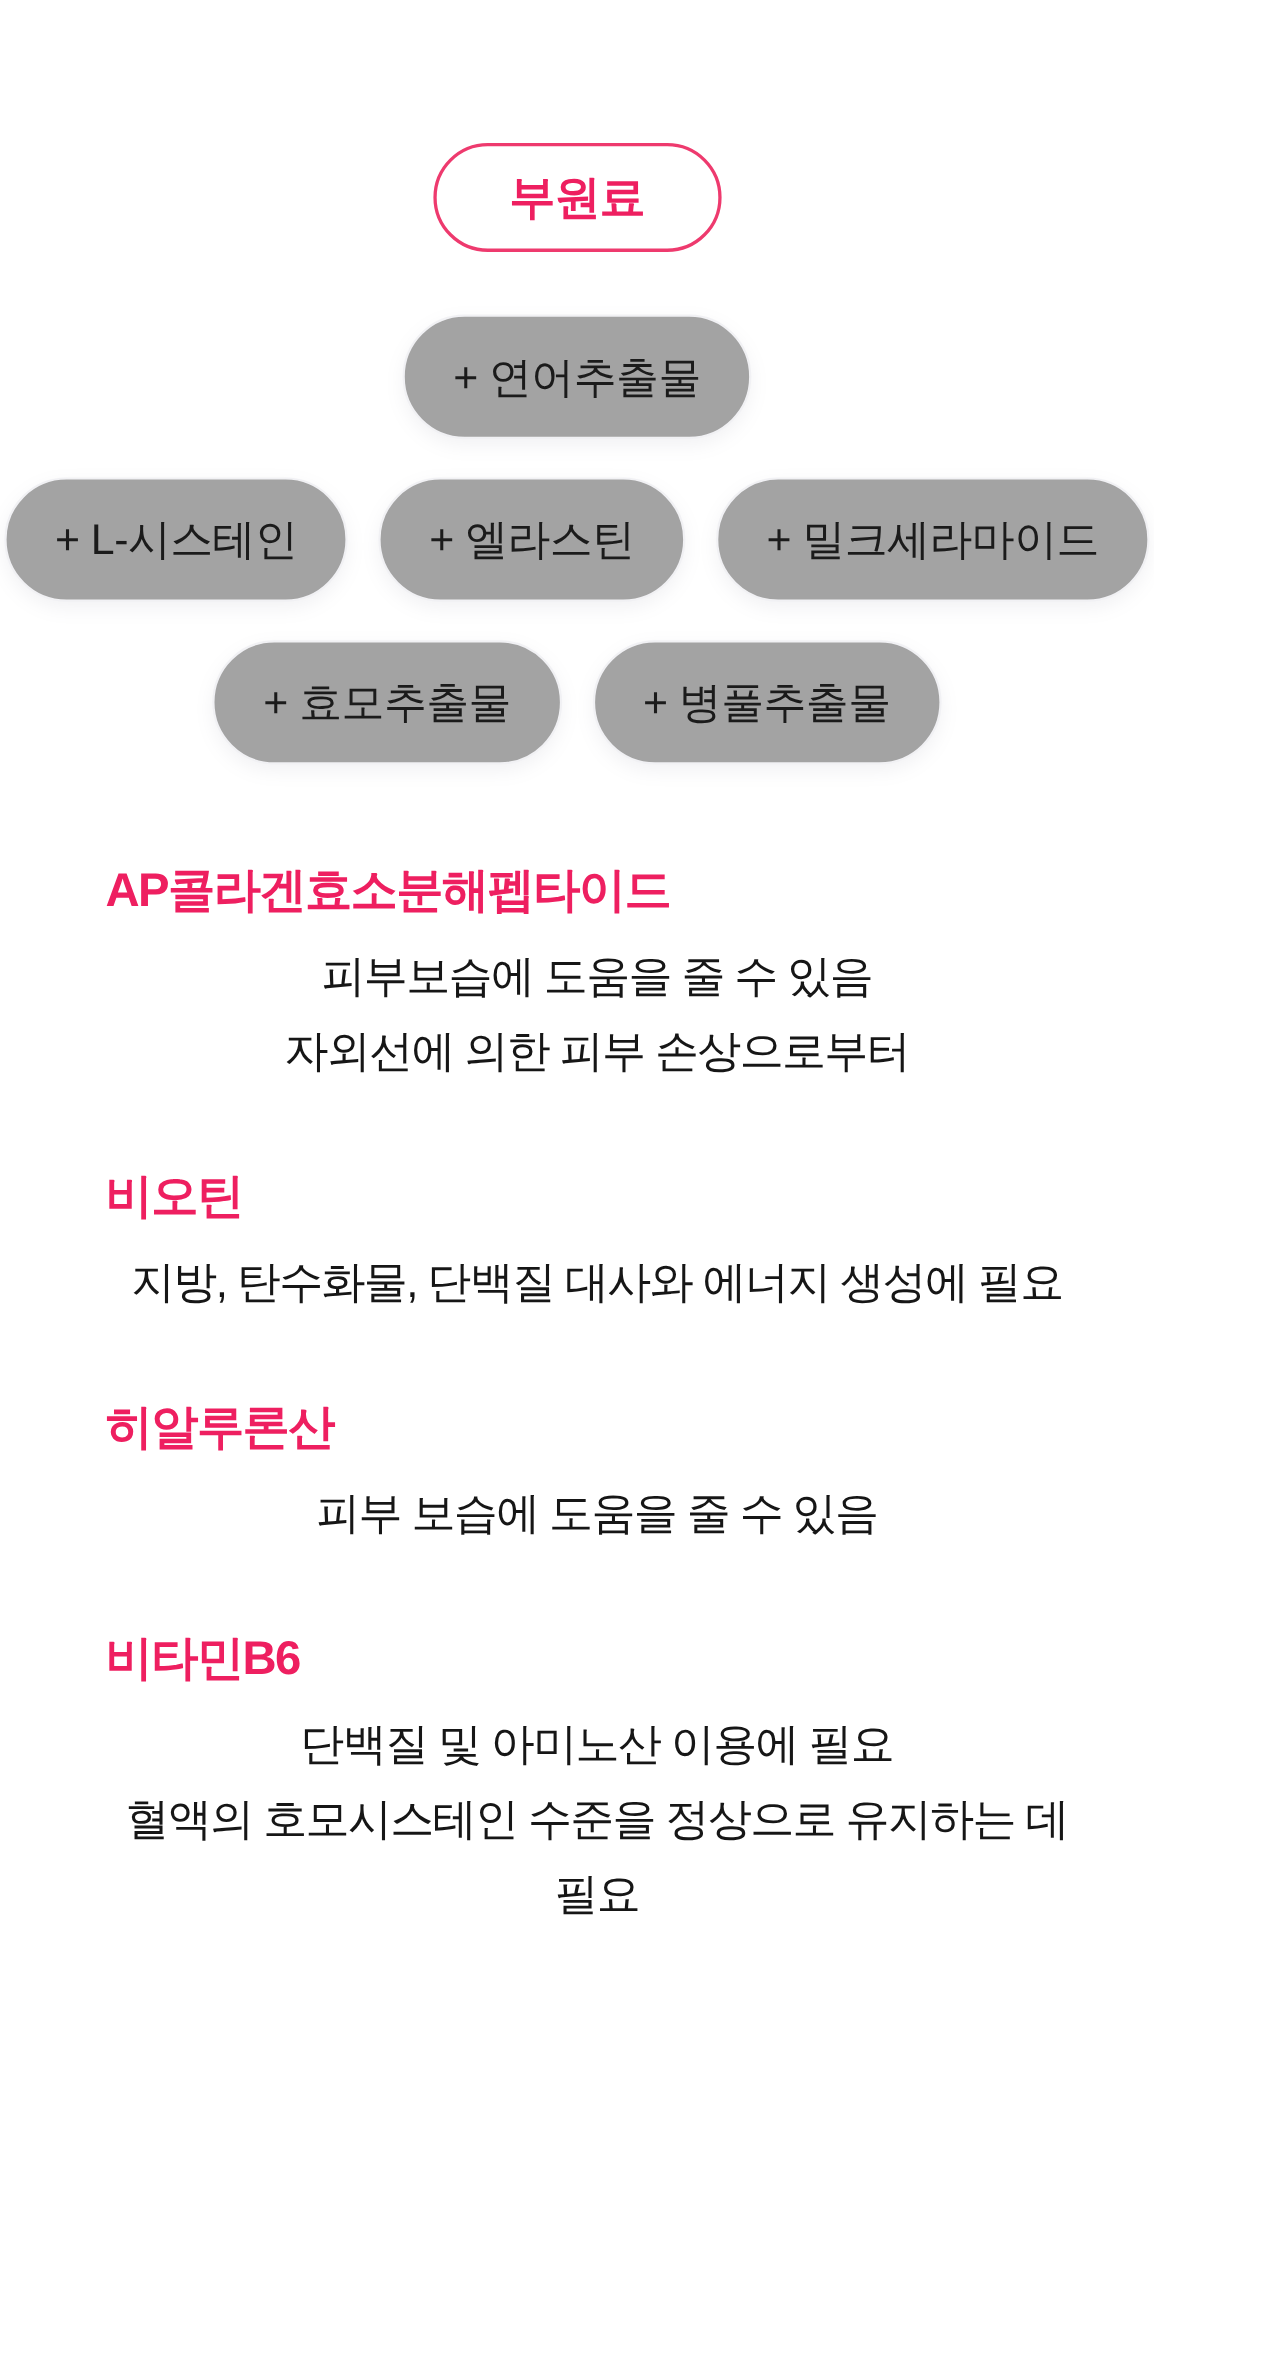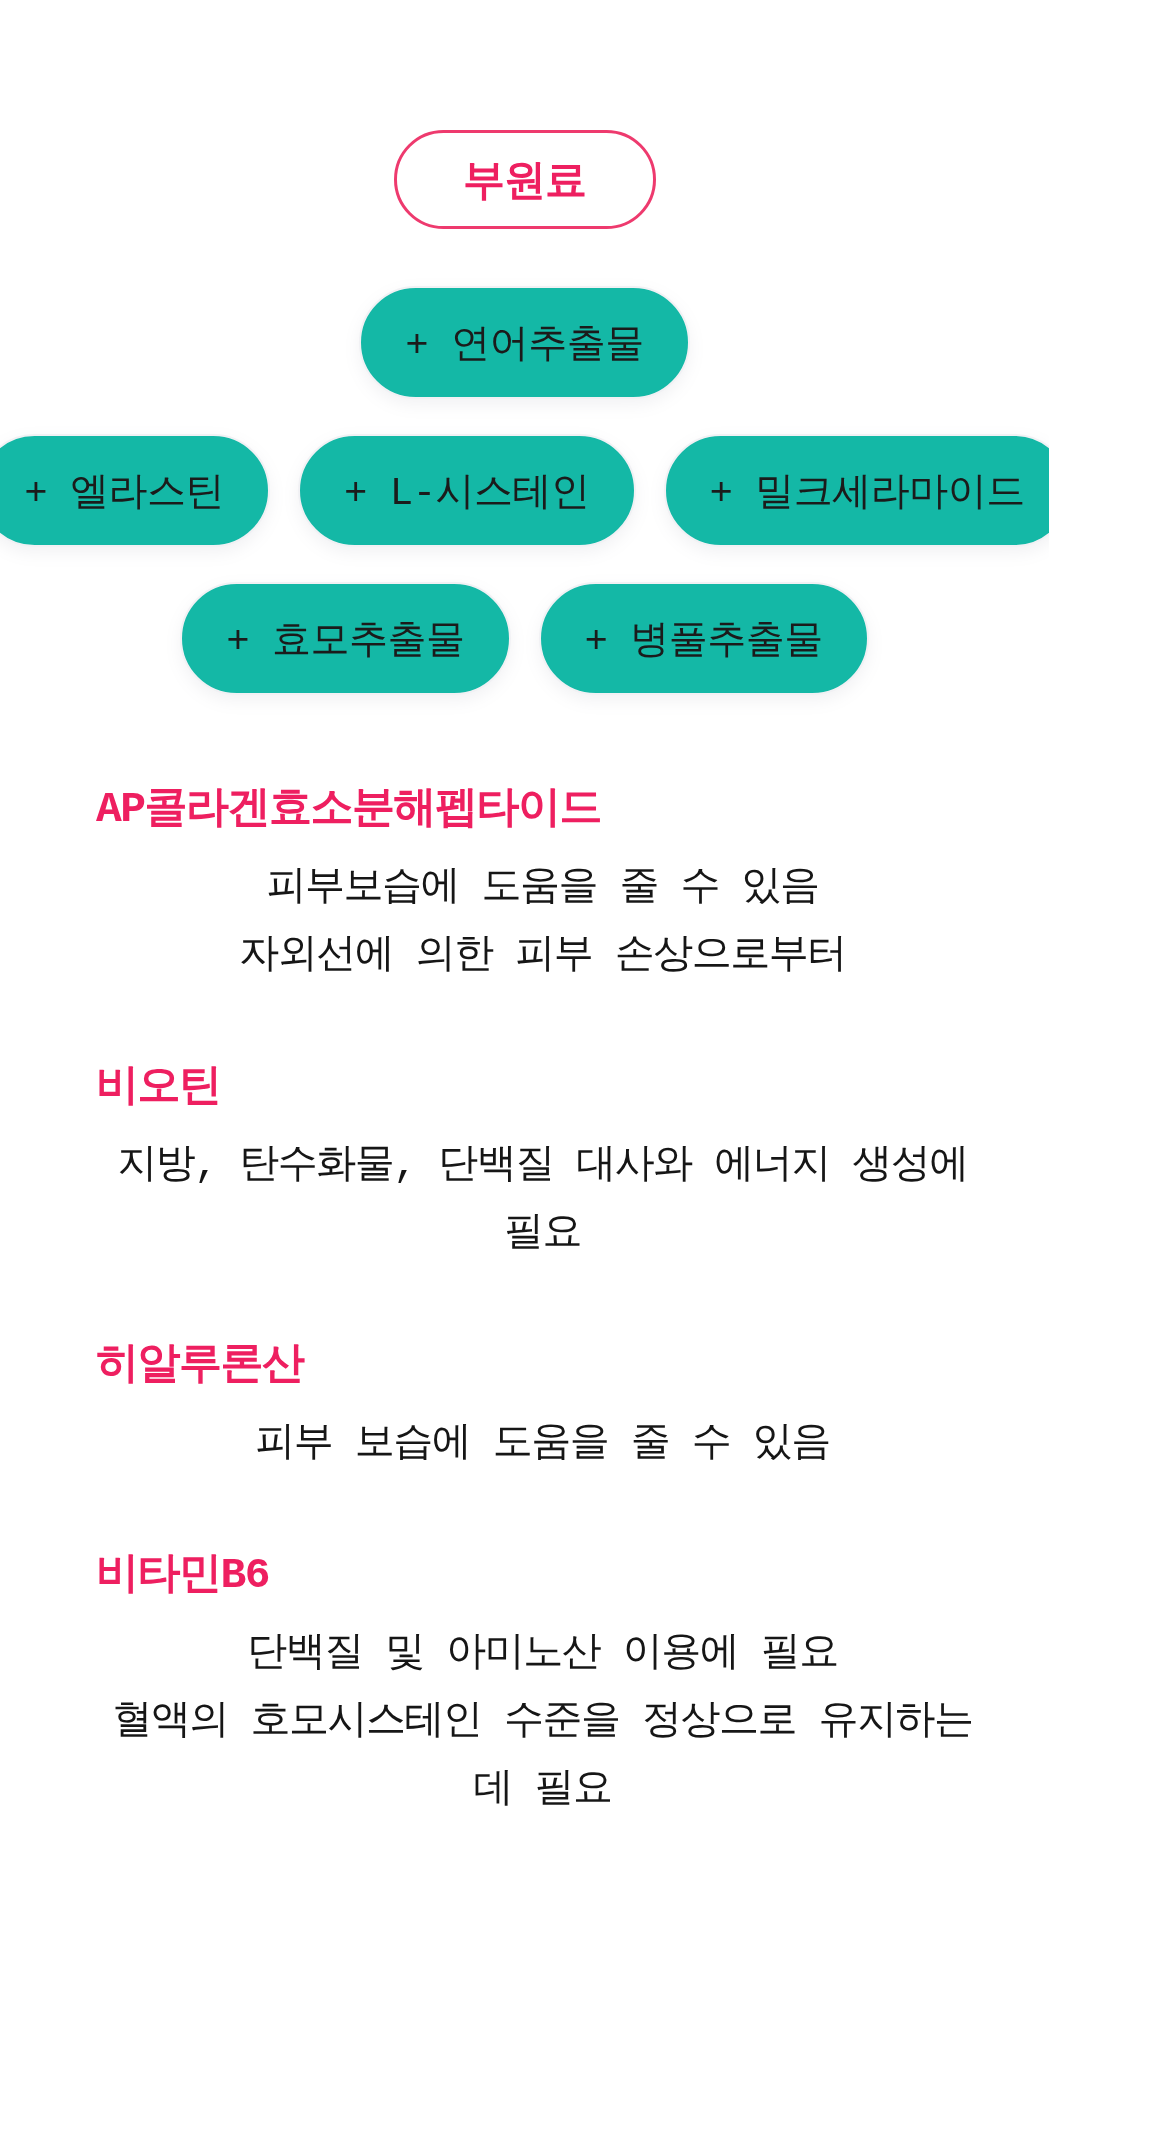--- a/index.html
+++ b/index.html
@@ -10,21 +10,21 @@
     --page-bg:#ffffff;
   }
   *{box-sizing:border-box;}
   html,body{margin:0;padding:0;background:#ffffff;}
   .canvas{
     position:relative;
     width:1049px;
     height:2142px;
     background:var(--page-bg);
     overflow:hidden;
-    font-family:Liberation Mono, monospace;
+    font-family:Liberation Sans, sans-serif;
   }
   .badge-row{
     display:flex;
     justify-content:center;
     padding-top:130px;
   }
   .badge{
     min-width:262px;
     height:99px;
     padding:0 62px;
@@ -50,21 +50,21 @@
     gap:28px;
   }
   .pill-row + .pill-row{
     margin-top:35px;
   }
   .pill{
     height:113px;
     display:flex;
     align-items:center;
     padding:0 44px;
-    background:#14b8a6;
+    background:#a3a3a3;
     border:2px solid var(--pill-border);
     border-radius:60px;
     box-shadow:0 6px 16px rgba(130,130,145,0.10);
     font-size:39px;
     color:#1b1b1b;
     letter-spacing:-0.5px;
     white-space:nowrap;
   }
   .sections{
     margin-top:91px;
@@ -99,22 +99,22 @@
     <div class="badge">
       <span>부원료</span>
     </div>
   </div>
 
   <div class="pill-rows" id="pill-rows">
       <div class="pill-row">
         <div class="pill">+ 연어추출물</div>
       </div>
       <div class="pill-row">
+        <div class="pill">+ L-시스테인</div>
         <div class="pill">+ 엘라스틴</div>
-        <div class="pill">+ L-시스테인</div>
         <div class="pill">+ 밀크세라마이드</div>
       </div>
       <div class="pill-row">
         <div class="pill">+ 효모추출물</div>
         <div class="pill">+ 병풀추출물</div>
       </div>
     </div>
 
   <div class="sections" id="sections">
       <section class="ingredient-section">

